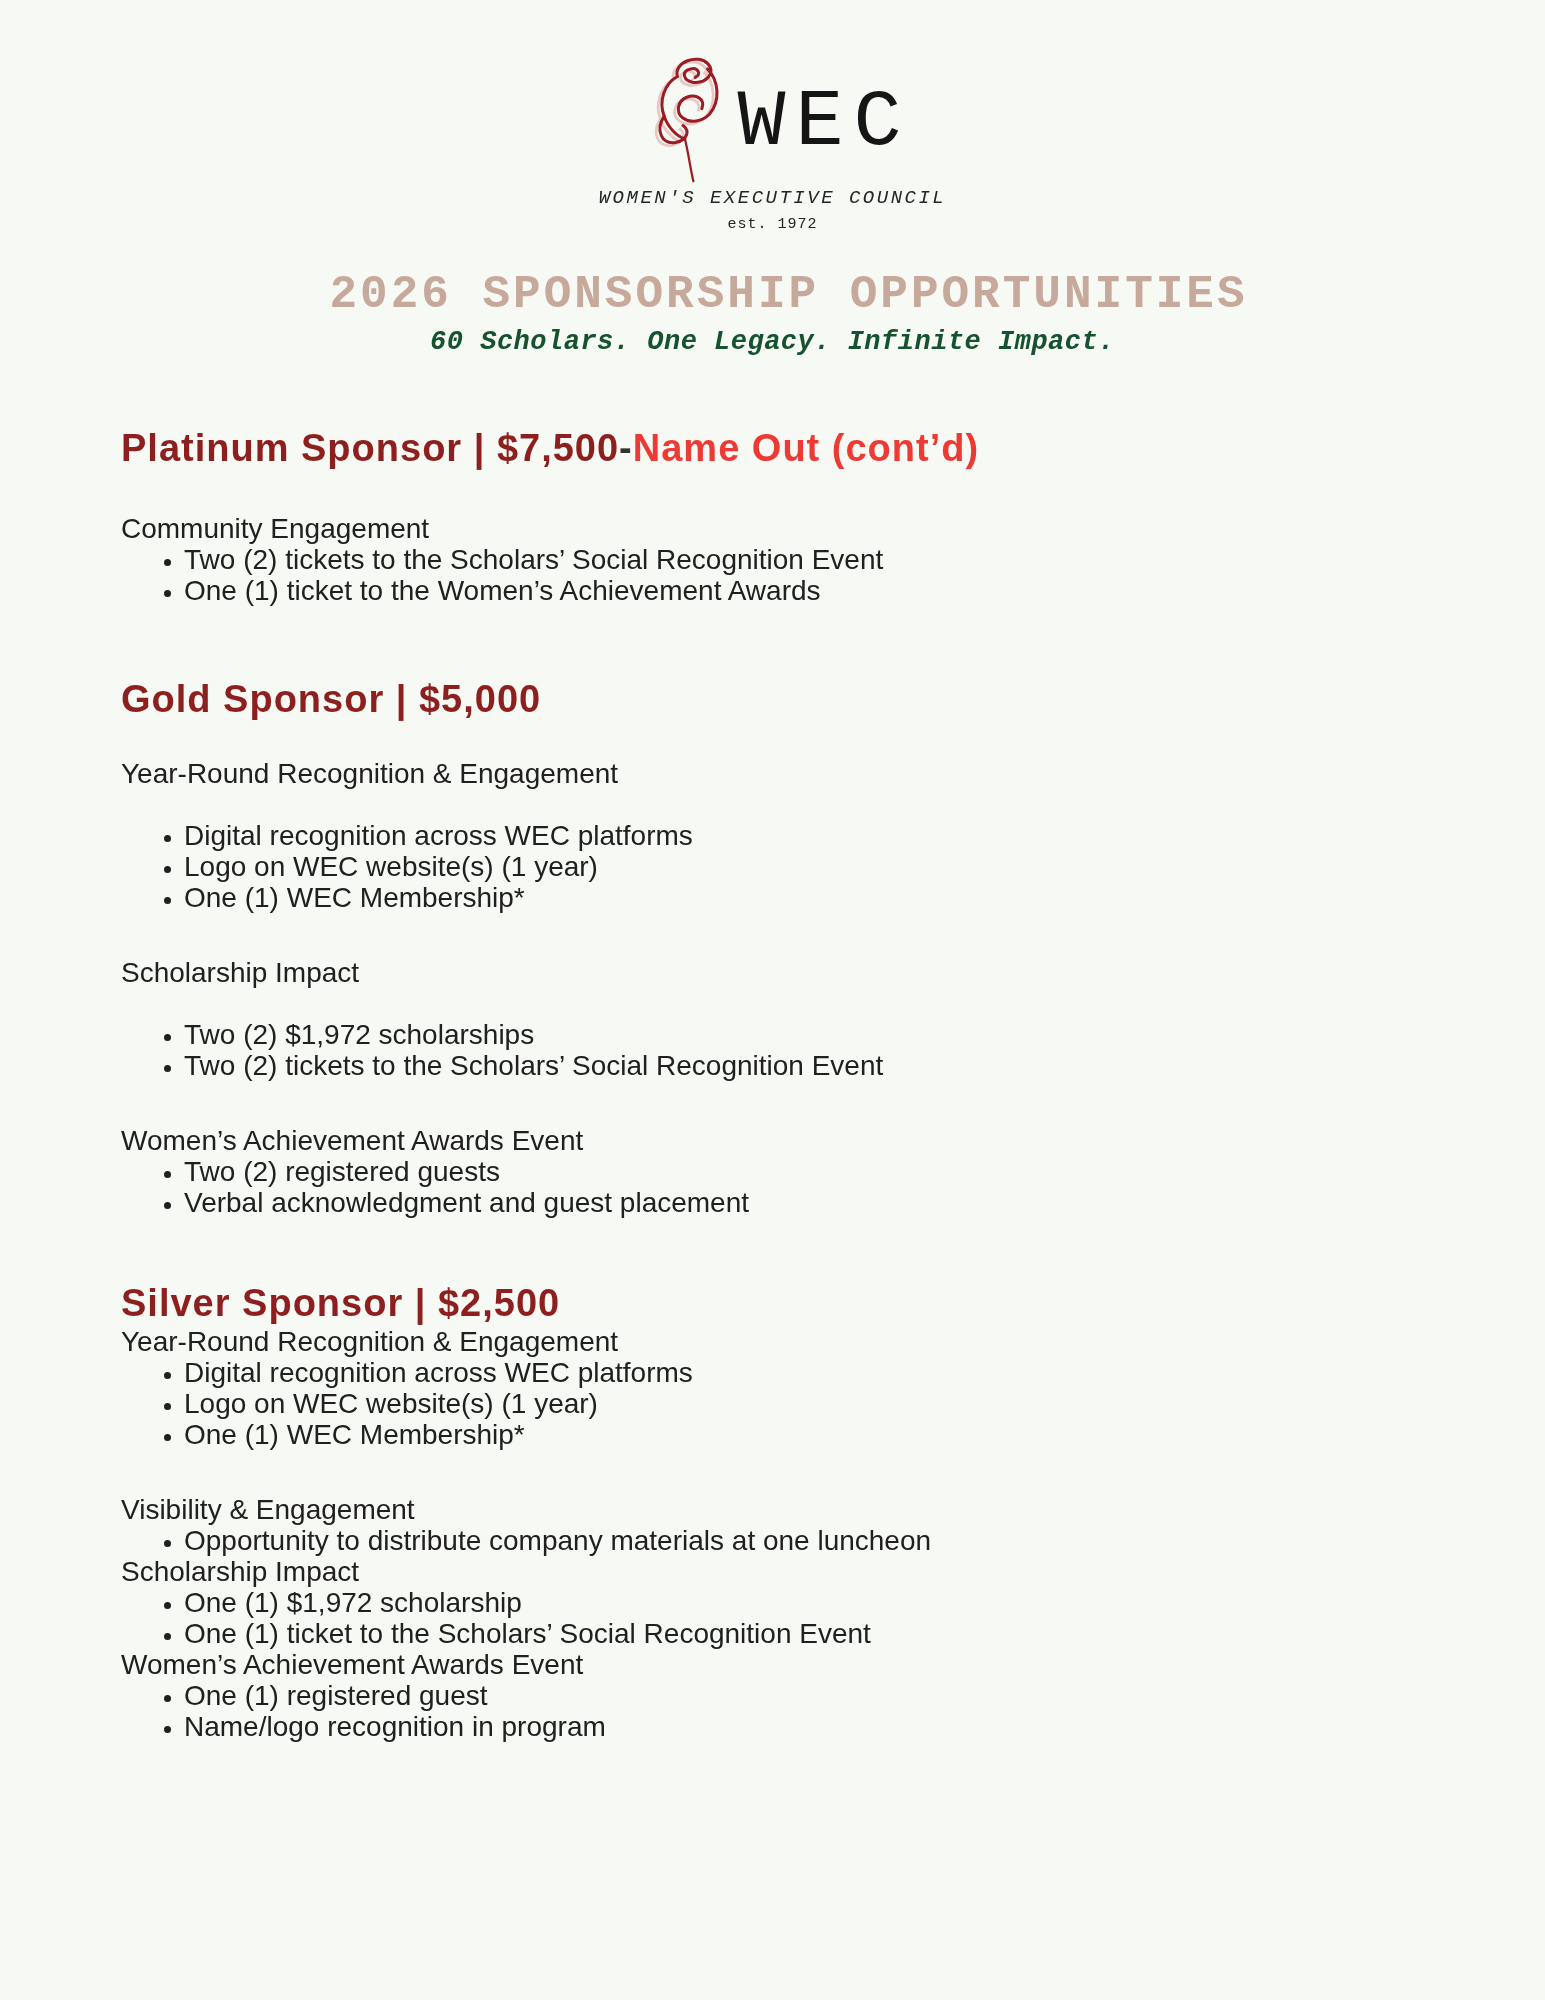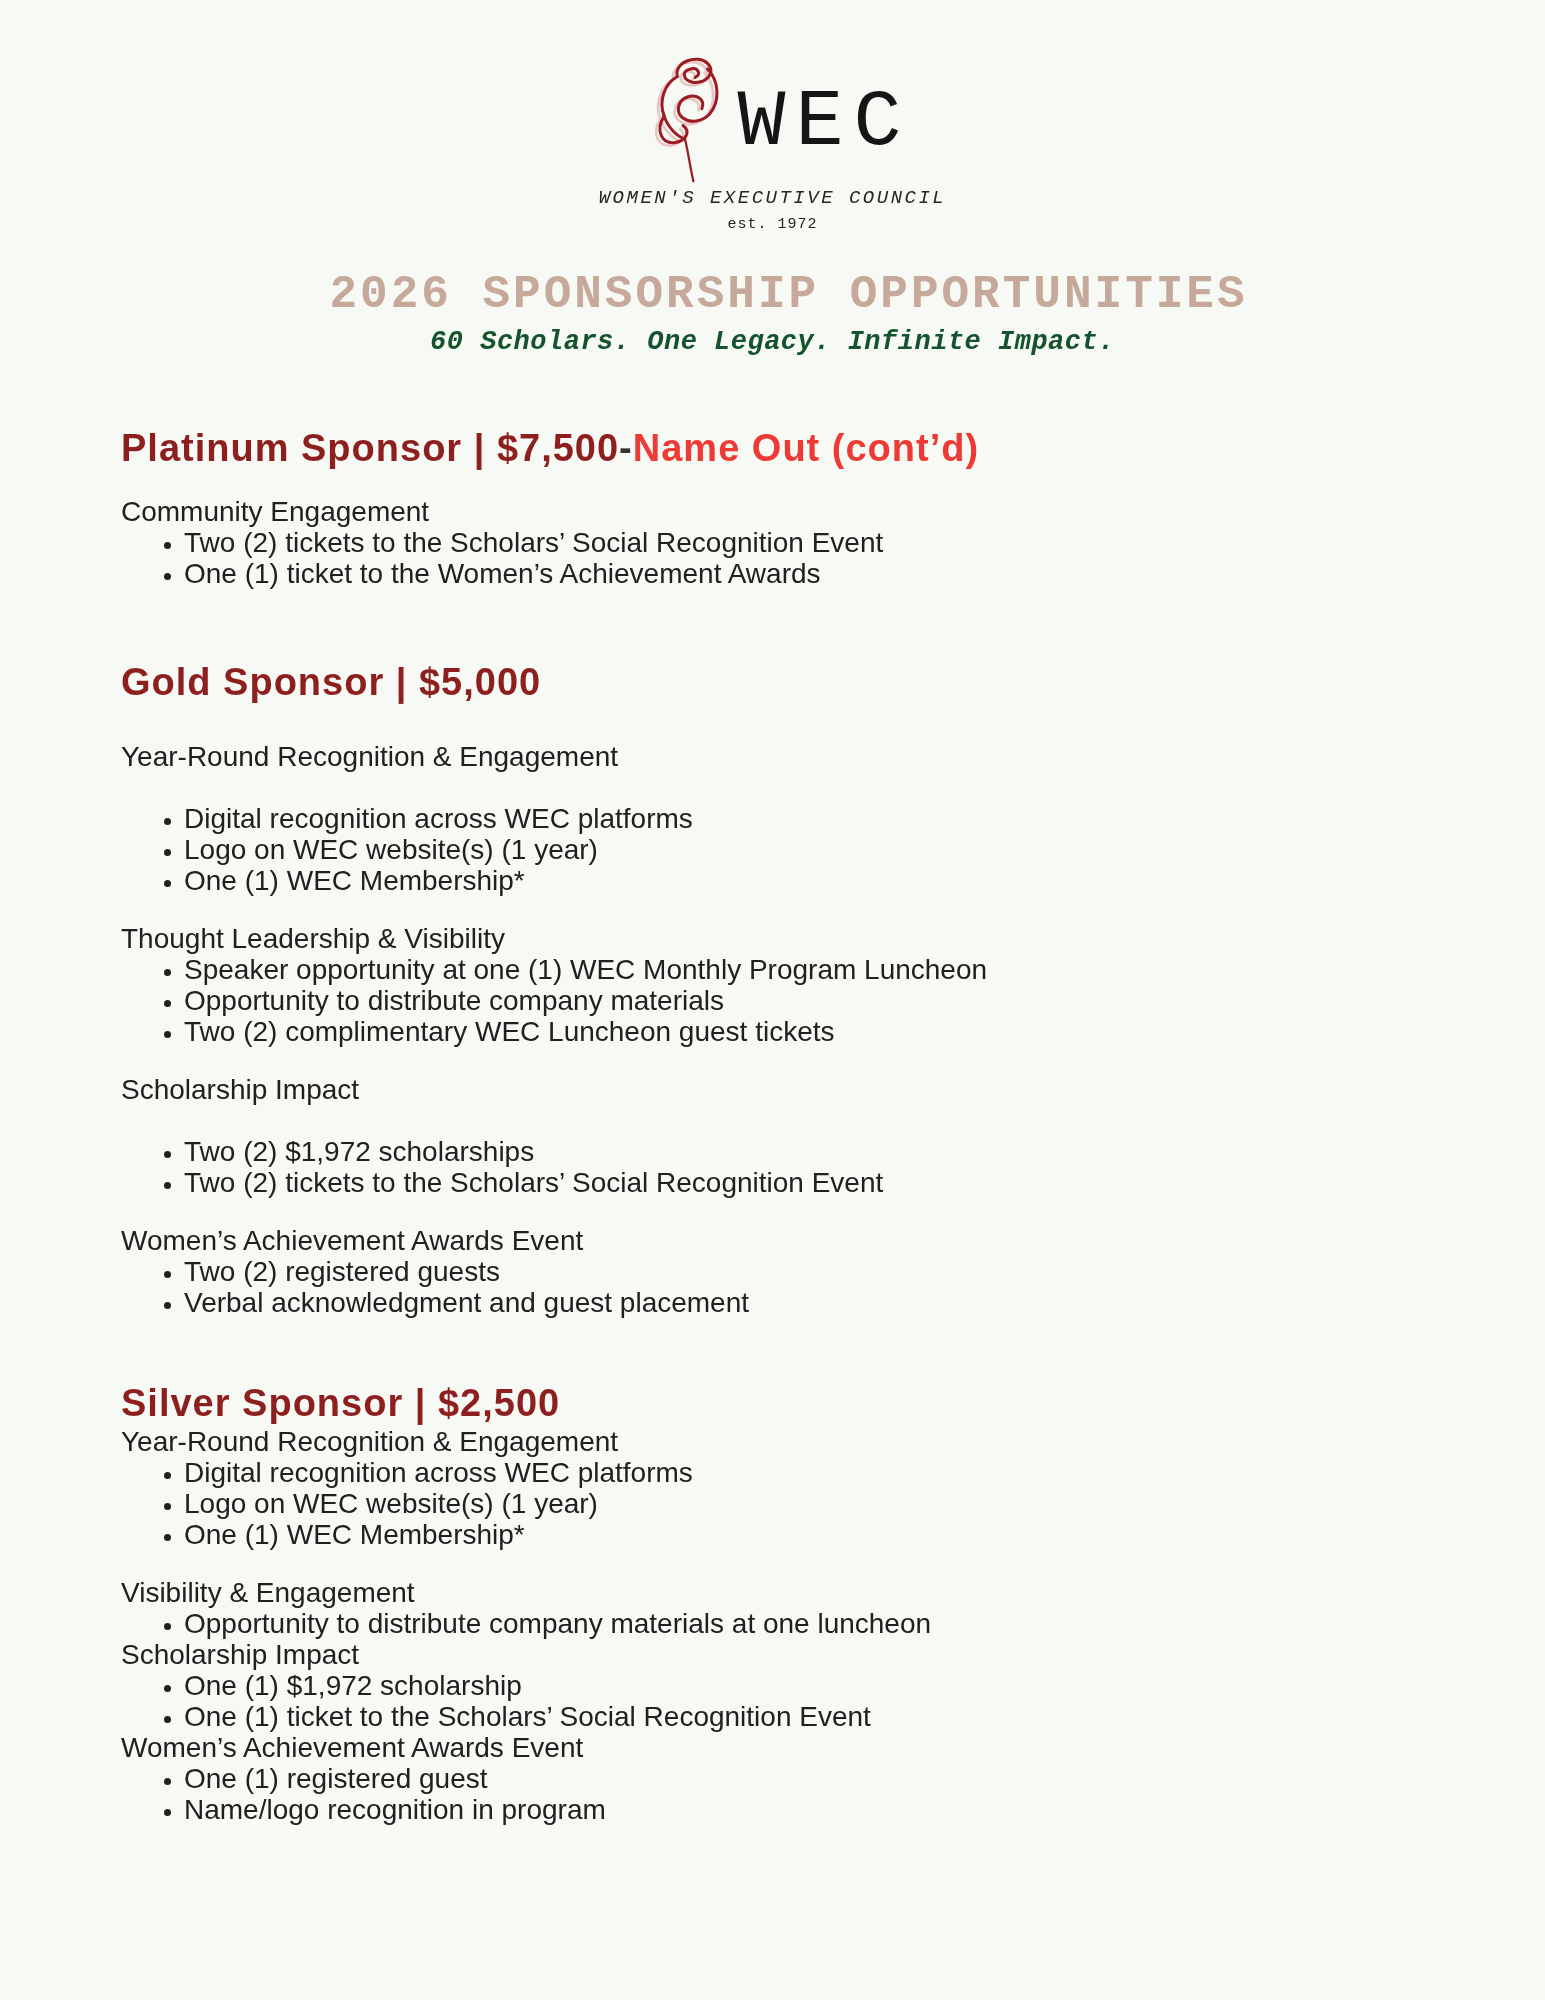--- a/index.html
+++ b/index.html
@@ -42,21 +42,21 @@
 
   
   main { margin:70px 100px 0 121px; }
   h2 {
     margin:0; font-size:38px; line-height:42px;
     font-weight:700; letter-spacing:1px; color:#8e1f1f;
   }
   h2 .dash { color:#333333; }
   h2 .status { color:#ee3a34; }
 
-  .group { margin-top:27px; }
+  .group { margin-top:44px; }
   .group-label { font-size:28px; line-height:31px; color:#202020; }
   ul { margin:0; padding-left:63px; }
   li { font-size:28px; line-height:31px; color:#202020; }
   li::marker { font-size:22px; }
 
   .gap-label ul { margin-top:31px; }
 
   .sec-gold h2 { margin-top:72px; }
   .sec-gold .group-first { margin-top:38px; }
   .sec-silver h2 { margin-top:64px; }
@@ -115,28 +115,20 @@
 
       <div class="group group-first gap-label">
         <div class="group-label">Year-Round Recognition &amp; Engagement</div>
         <ul>
           <li>Digital recognition across WEC platforms</li>
           <li>Logo on WEC website(s) (1 year)</li>
           <li>One (1) WEC Membership*</li>
         </ul>
       </div>
 
-      <div class="group">
-        <div class="group-label">Thought Leadership &amp; Visibility</div>
-        <ul>
-          <li>Speaker opportunity at one (1) WEC Monthly Program Luncheon</li>
-          <li>Opportunity to distribute company materials</li>
-          <li>Two (2) complimentary WEC Luncheon guest tickets</li>
-        </ul>
-      </div>
 
       <div class="group gap-label">
         <div class="group-label">Scholarship Impact</div>
         <ul>
           <li>Two (2) $1,972 scholarships</li>
           <li>Two (2) tickets to the Scholars’ Social Recognition Event</li>
         </ul>
       </div>
 
       <div class="group">

